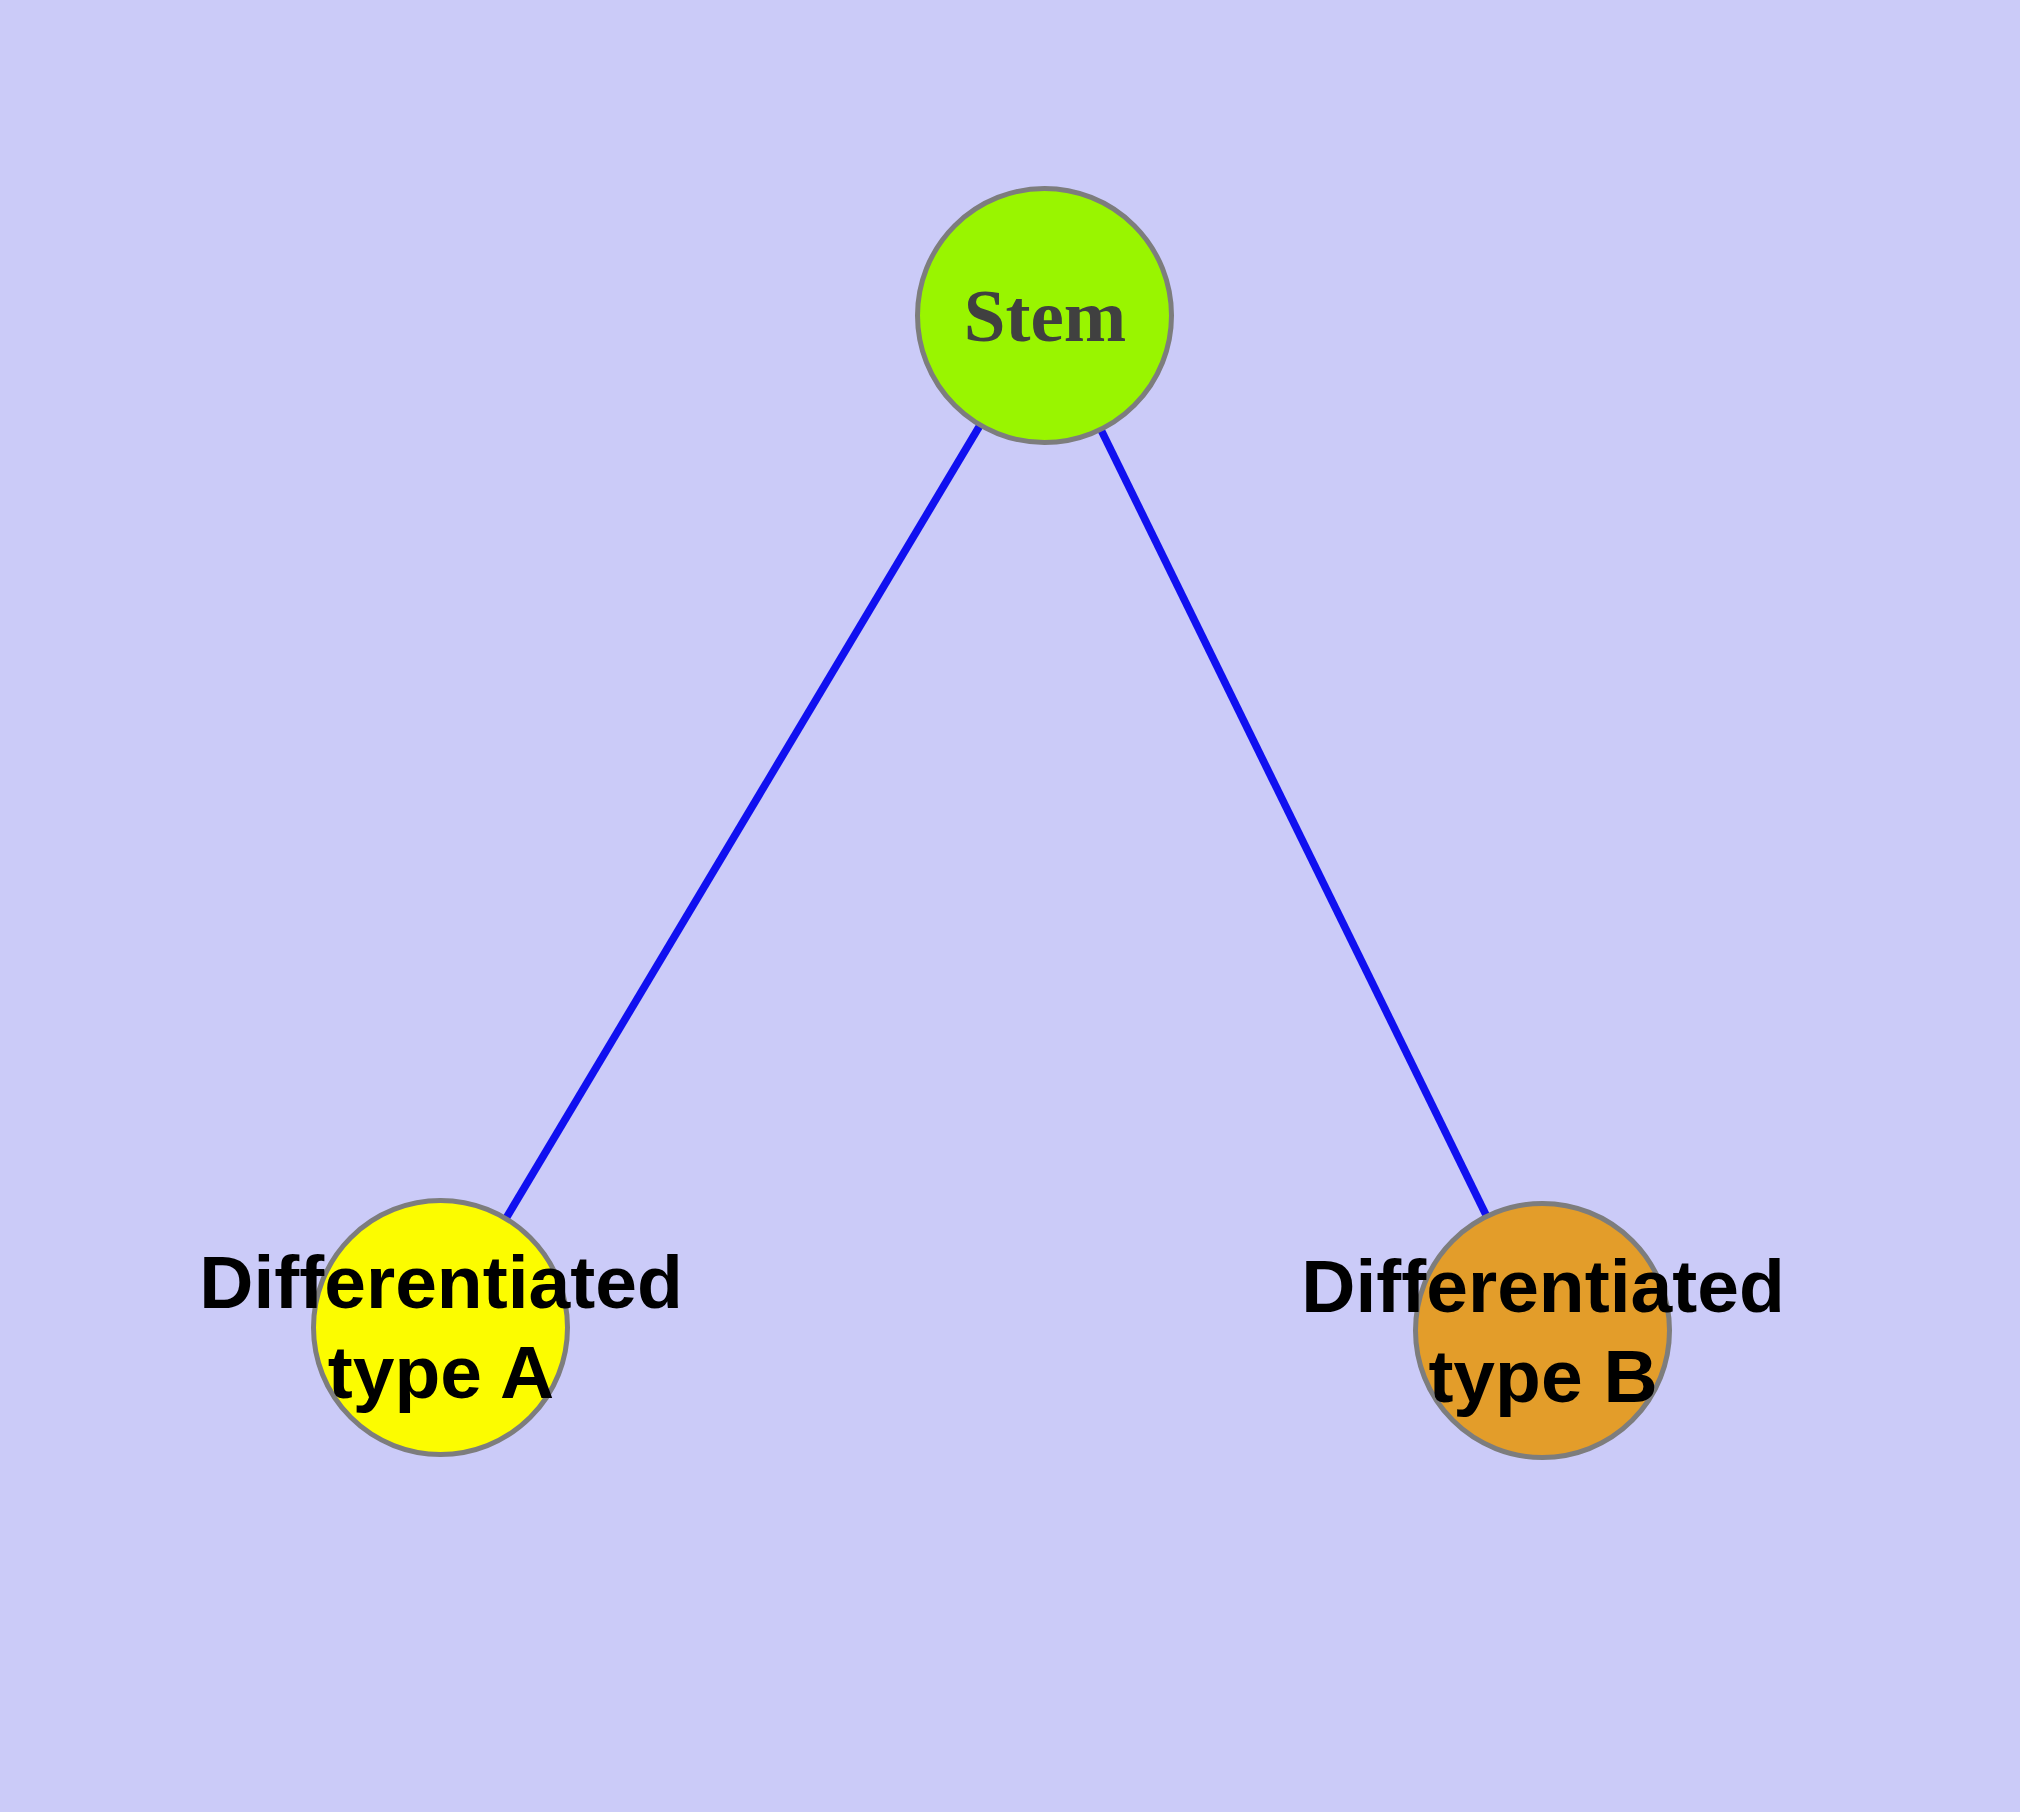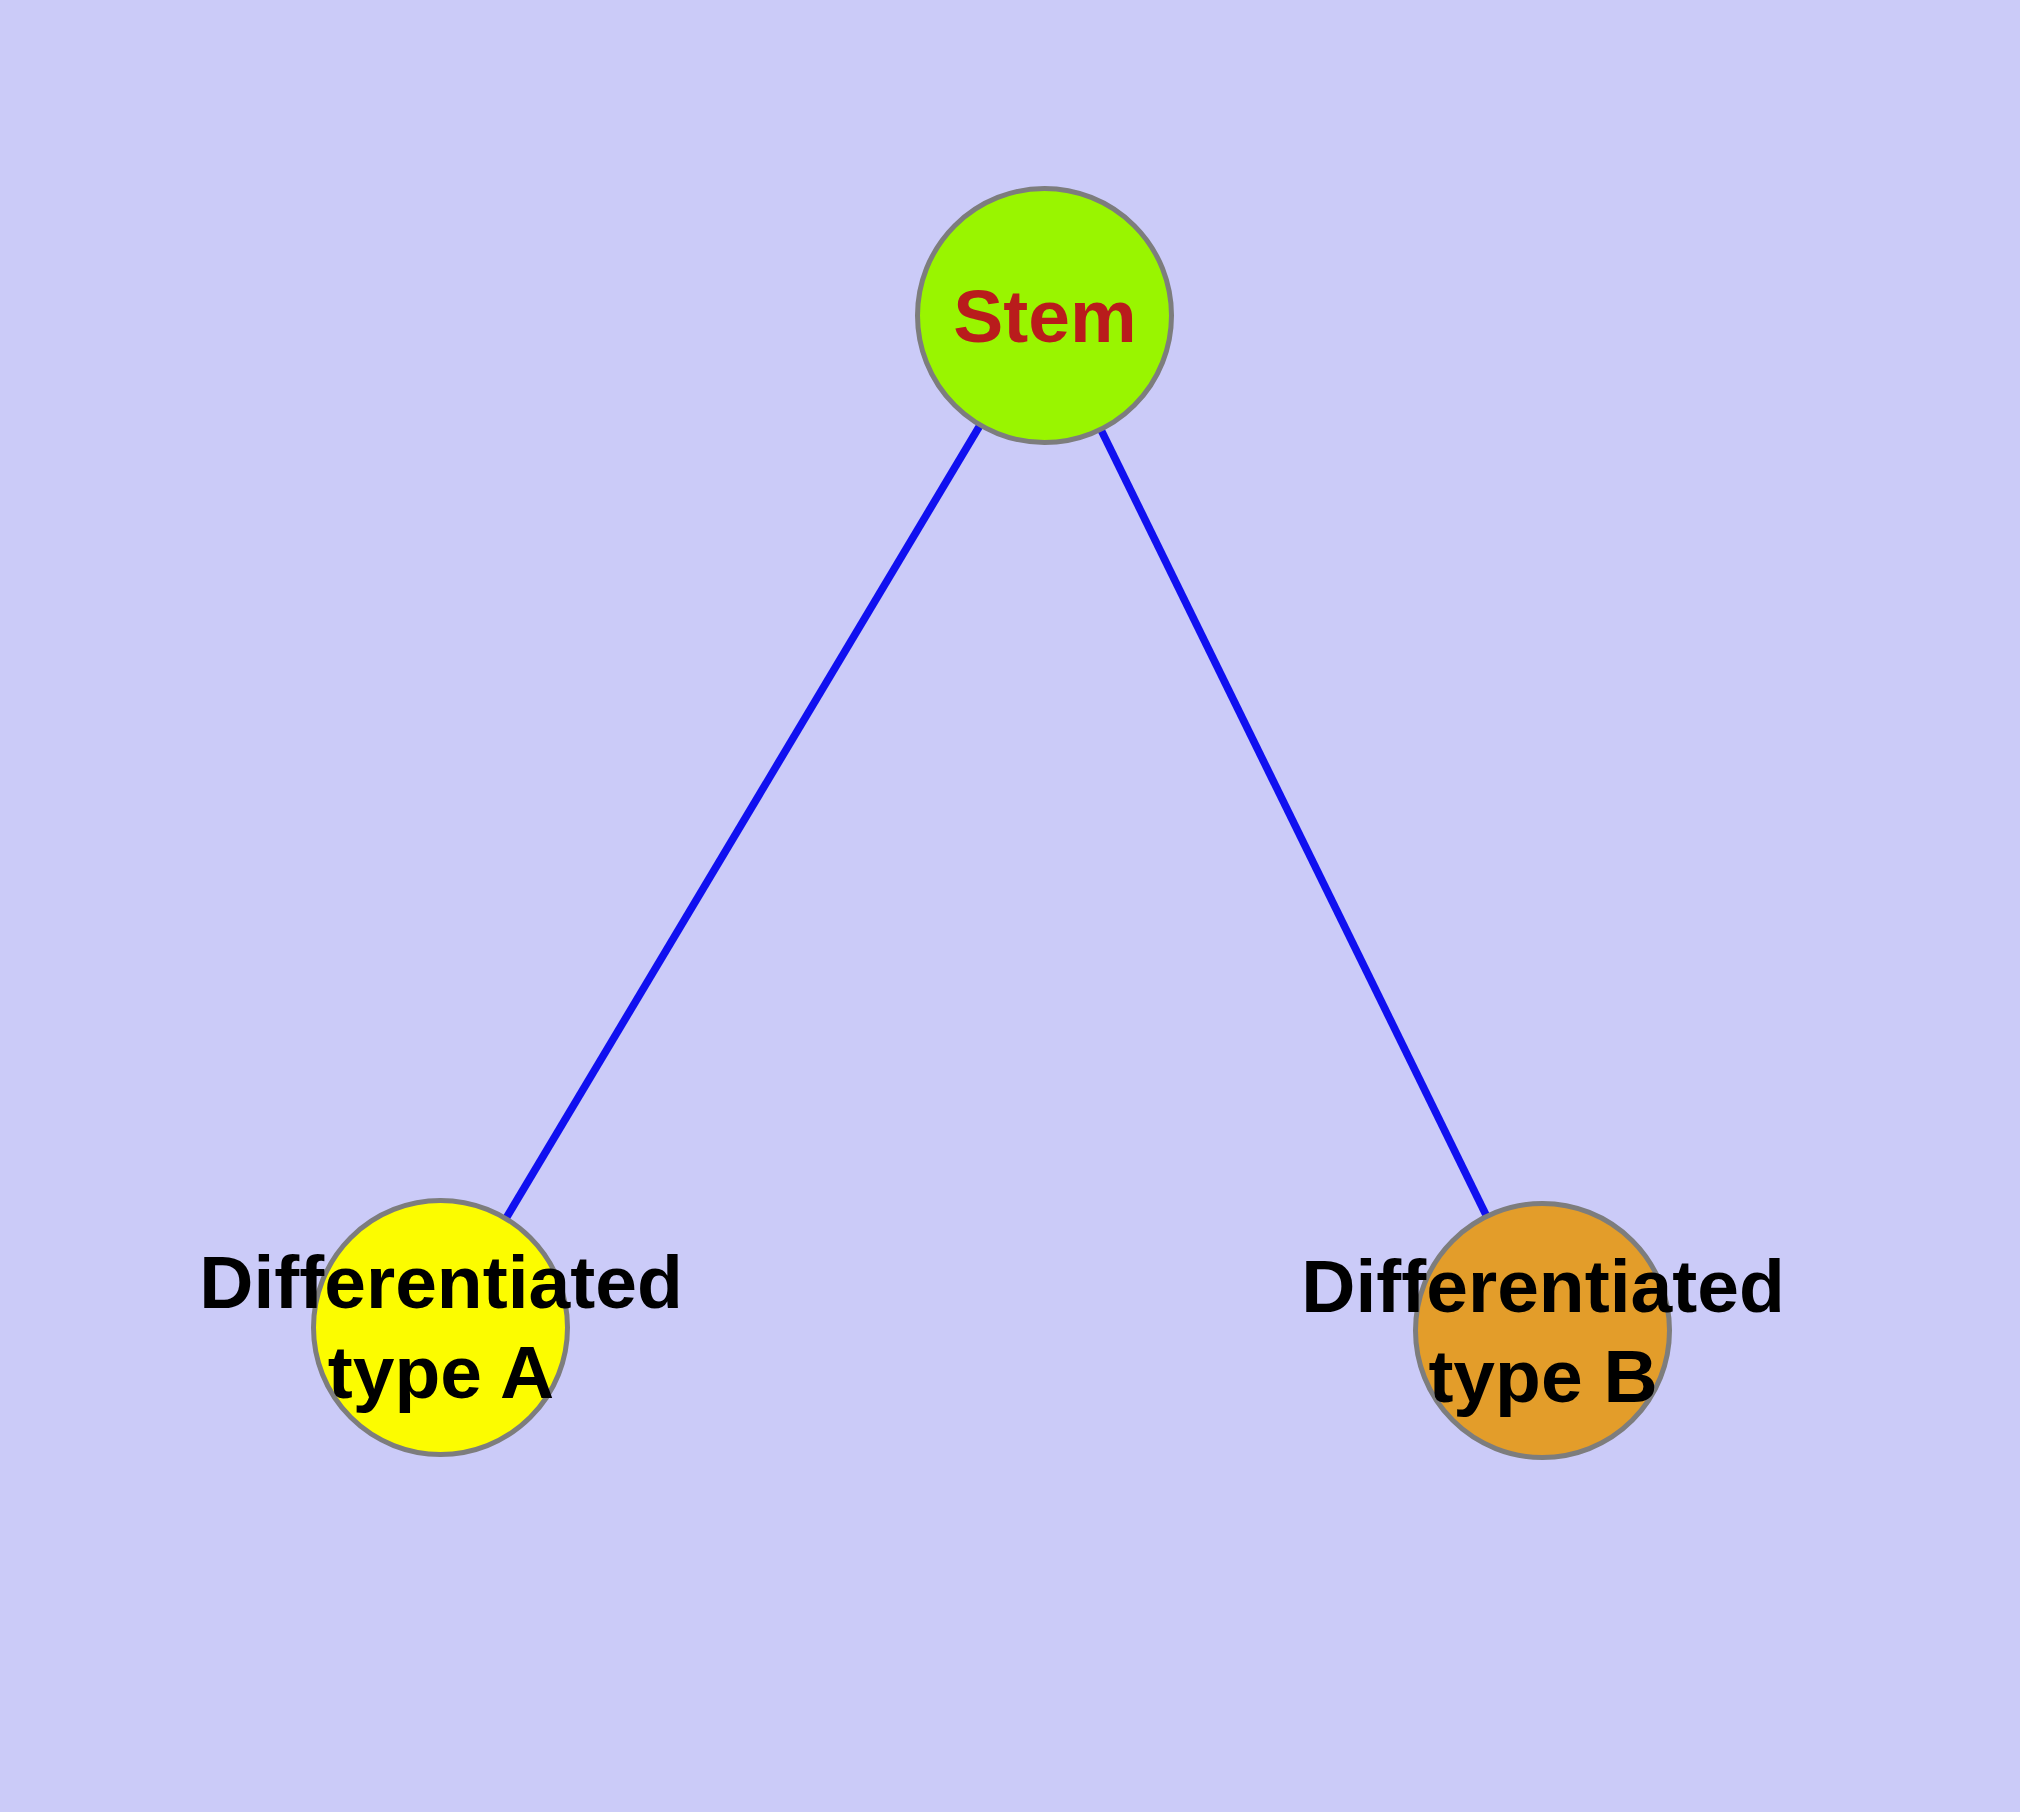--- a/index.html
+++ b/index.html
@@ -57,21 +57,21 @@
     <line class="edge" x1="1233" y1="373" x2="520" y2="1566" style="stroke: rgb(16, 16, 240);"></line>
     <line class="edge" x1="1233" y1="373" x2="1820" y2="1570" style="stroke: rgb(16, 16, 240);"></line>
   </svg>
 
   <div class="node node-stem" style="background-color: rgb(153, 245, 0); border-color: rgb(125, 125, 125);"></div>
 
   <div class="node node-type-a" style="background-color: rgb(252, 252, 0); border-color: rgb(125, 125, 125);"></div>
 
   <div class="node node-type-b" style="background-color: rgb(227, 157, 42); border-color: rgb(125, 125, 125);"></div>
 
-  <div class="node-label label-stem" style="color: #b91c1c;">Stem</div>
+  <div class="node-label label-stem" style="color: #404040; font-family: Liberation Serif, serif;">Stem</div>
 
   <div class="node-label label-type-a" style="color: rgb(0, 0, 0);">Differentiated
 type A</div>
 
   <div class="node-label label-type-b" style="color: rgb(0, 0, 0);">Differentiated
 type B</div>
 
 </div>
 
 

